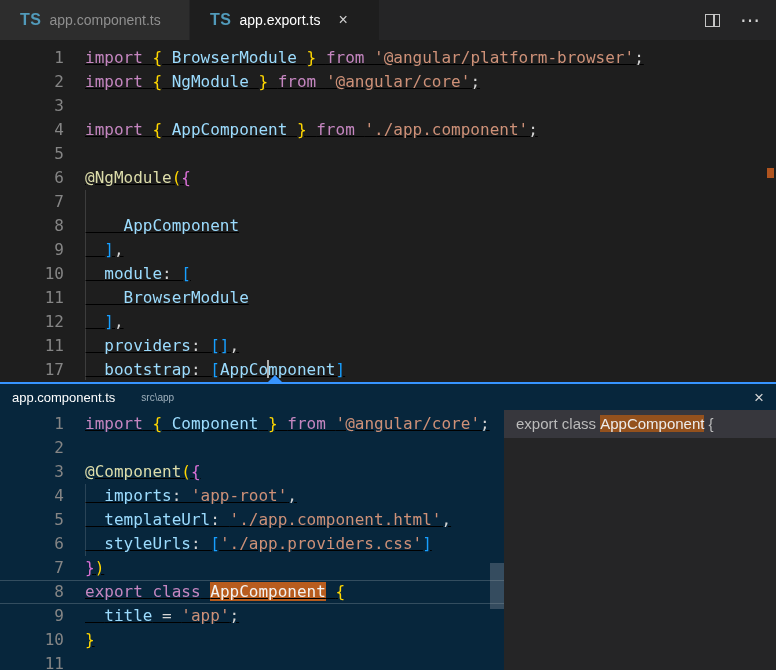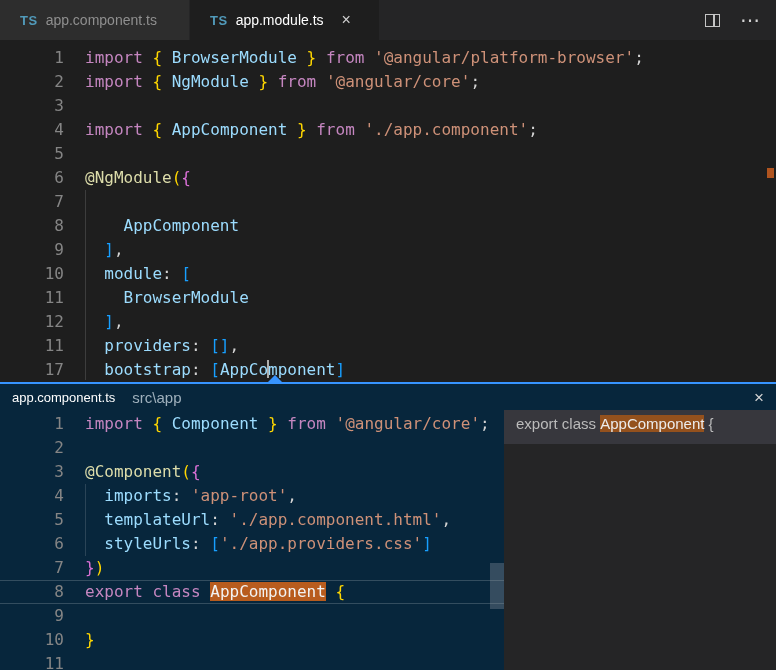--- a/index.html
+++ b/index.html
@@ -4,33 +4,33 @@
 <style>
   html,body{margin:0;padding:0;background:#1e1e1e;}
   body{width:776px;height:670px;overflow:hidden;font-family:"Liberation Sans",sans-serif;}
   .window{position:relative;width:776px;height:670px;background:var(--editor-bg,#1e1e1e);}
 
   
   .tabbar{display:flex;align-items:stretch;height:40px;background:var(--tabbar-bg,#252526);}
   .tab{display:flex;align-items:center;gap:8px;padding:0 12px 0 20px;min-width:190px;box-sizing:border-box;font-size:14px;cursor:pointer;}
   .tab.inactive{background:var(--tab-inactive-bg,#2d2d2d);color:#8f8f8f;border-right:1px solid #252526;}
   .tab.active{background:var(--editor-bg,#1e1e1e);color:#ffffff;border-right:1px solid #252526;}
-  .ts-icon{color:var(--ts-icon,#519aba);font-size:13px;font-weight:bold;letter-spacing:.5px;}
+  .ts-icon{color:var(--ts-icon,#519aba);font-size:16px;font-weight:bold;letter-spacing:.5px;}
   .tab-close{margin-left:10px;color:#cfcfcf;font-size:16px;line-height:1;}
   .tab-actions{margin-left:auto;display:flex;align-items:center;gap:20px;padding-right:16px;color:#d4d4d4;}
   .split-icon{display:inline-block;width:15px;height:13px;border:1.5px solid #c5c5c5;box-sizing:border-box;position:relative;}
   .split-icon::after{content:"";position:absolute;top:0;bottom:0;left:56%;width:1.5px;background:#c5c5c5;}
   .more{font-size:20px;line-height:1;}
 
   
   .codefont{font-family:"DejaVu Sans Mono",monospace;font-size:16px;}
   .line{display:flex;height:24px;line-height:24px;white-space:pre;box-sizing:border-box;}
   .line.current{border-top:1px solid rgba(255,255,255,.18);border-bottom:1px solid rgba(255,255,255,.18);line-height:22px;}
   .ln{flex:none;width:64px;text-align:right;color:var(--line-number,#858585);}
-  .code{margin-left:21px;}
+  .code{margin-left:21px;text-decoration:underline;}
   .tk-k{color:var(--keyword,#c586c0);}
   .tk-v{color:var(--variable,#9cdcfe);}
   .tk-s{color:var(--string,#ce9178);}
   .tk-d{color:var(--decorator,#dcdcaa);}
   .tk-w{color:var(--default-text,#d4d4d4);}
   .tk-b1{color:var(--bracket-1,#ffd700);}
   .tk-b2{color:var(--bracket-2,#da70d6);}
   .tk-b3{color:var(--bracket-3,#179fff);}
   .tk-hl{background:var(--match-highlight-bg,#b85c1e);color:#f2f2f2;}
   .cursor{display:inline-block;width:2px;height:18px;background:#aeafad;vertical-align:middle;margin:0 -1px;position:relative;top:-2px;}
@@ -39,43 +39,43 @@
   
   .editor{position:relative;height:342px;background:var(--editor-bg,#1e1e1e);padding-top:6px;box-sizing:border-box;overflow:hidden;}
   .ig-main{left:85px;top:150px;height:190px;}
   .ruler-mark{position:absolute;right:2px;top:128px;width:7px;height:10px;background:#b0541f;}
 
   
   .peek{position:absolute;left:0;top:382px;width:776px;height:288px;box-sizing:border-box;border-top:2px solid var(--peek-border,#3794ff);background:var(--peek-bg,#07263c);}
   .peek-arrow{position:absolute;top:-9px;left:266px;width:0;height:0;border-left:9px solid transparent;border-right:9px solid transparent;border-bottom:9px solid var(--peek-border,#3794ff);}
   .peek-header{height:26px;display:flex;align-items:center;padding:0 12px;background:var(--peek-bg,#07263c);}
   .peek-title{color:#ffffff;font-size:13px;}
-  .peek-path{color:#9fb0bc;font-size:15px;margin-left:17px;}
+  .peek-path{color:#9fb0bc;font-size:10px;margin-left:26px;}
   .peek-close{margin-left:auto;color:#d4d4d4;font-size:17px;line-height:1;cursor:pointer;}
   .peek-body{display:flex;height:260px;}
   .peek-editor{position:relative;width:504px;flex:none;overflow:hidden;background:var(--peek-bg,#07263c);padding-top:2px;box-sizing:border-box;}
   .ig-peek{left:85px;top:74px;height:72px;}
   .peek-scrollbar{position:absolute;right:0;top:153px;width:14px;height:46px;background:rgba(140,150,160,.35);}
   .peek-results{flex:1;background:var(--results-bg,#252526);overflow:hidden;}
-  .result-row{height:26px;display:flex;align-items:center;padding:0 8px 8px 12px;background:var(--result-selected-bg,#37373d);color:#bbbbbb;font-size:15px;white-space:pre;cursor:pointer;}
+  .result-row{height:26px;display:flex;align-items:center;padding:0 8px 2px 12px;background:var(--result-selected-bg,#37373d);color:#bbbbbb;font-size:15px;white-space:pre;cursor:pointer;}
   .result-match{background:var(--result-match-bg,#94511d);color:#ececec;}
 </style>
 </head>
 <body>
 
 <div class="window">
 
   <div class="tabbar">
     <div class="tab inactive">
       <span class="ts-icon">TS</span>
       <span class="tab-label">app.component.ts</span>
     </div>
     <div class="tab active">
       <span class="ts-icon">TS</span>
-      <span class="tab-label">app.module.ts</span>
+      <span class="tab-label">app.export.ts</span>
       <span class="tab-close">×</span>
     </div>
     <div class="tab-actions">
       <span class="split-icon"></span>
       <span class="more">⋯</span>
     </div>
   </div>
 
   <div class="editor codefont">
     <div class="indent-guide ig-main"></div>
@@ -110,21 +110,21 @@
         <div class="indent-guide ig-peek"></div>
         <div>
             <div class="line"><span class="ln">1</span><span class="code"><span class="tk-k">import</span><span class="tk-w"> </span><span class="tk-b1">{</span><span class="tk-w"> </span><span class="tk-v">Component</span><span class="tk-w"> </span><span class="tk-b1">}</span><span class="tk-w"> </span><span class="tk-k">from</span><span class="tk-w"> </span><span class="tk-s">'@angular/core'</span><span class="tk-w">;</span></span></div>
             <div class="line"><span class="ln">2</span><span class="code"></span></div>
             <div class="line"><span class="ln">3</span><span class="code"><span class="tk-d">@Component</span><span class="tk-b1">(</span><span class="tk-b2">{</span></span></div>
             <div class="line"><span class="ln">4</span><span class="code"><span class="tk-w">  </span><span class="tk-v">imports</span><span class="tk-w">: </span><span class="tk-s">'app-root'</span><span class="tk-w">,</span></span></div>
             <div class="line"><span class="ln">5</span><span class="code"><span class="tk-w">  </span><span class="tk-v">templateUrl</span><span class="tk-w">: </span><span class="tk-s">'./app.component.html'</span><span class="tk-w">,</span></span></div>
             <div class="line"><span class="ln">6</span><span class="code"><span class="tk-w">  </span><span class="tk-v">styleUrls</span><span class="tk-w">: </span><span class="tk-b3">[</span><span class="tk-s">'./app.providers.css'</span><span class="tk-b3">]</span></span></div>
             <div class="line"><span class="ln">7</span><span class="code"><span class="tk-b2">}</span><span class="tk-b1">)</span></span></div>
             <div class="line current"><span class="ln">8</span><span class="code"><span class="tk-k">export</span><span class="tk-w"> </span><span class="tk-k">class</span><span class="tk-w"> </span><span class="tk-hl">AppComponent</span><span class="tk-w"> </span><span class="tk-b1">{</span></span></div>
-            <div class="line"><span class="ln">9</span></div>
+            <div class="line"><span class="ln">9</span><span class="code"><span class="tk-w">  </span><span class="tk-v">title</span><span class="tk-w"> = </span><span class="tk-s">'app'</span><span class="tk-w">;</span></span></div>
             <div class="line"><span class="ln">10</span><span class="code"><span class="tk-b1">}</span></span></div>
             <div class="line"><span class="ln">11</span><span class="code"></span></div>
           </div>
         <div class="peek-scrollbar"></div>
       </div>
       <div class="peek-results">
         <div class="result-row"><span>export class </span><span class="result-match">AppComponent</span><span> {</span></div>
       </div>
     </div>
   </div>

